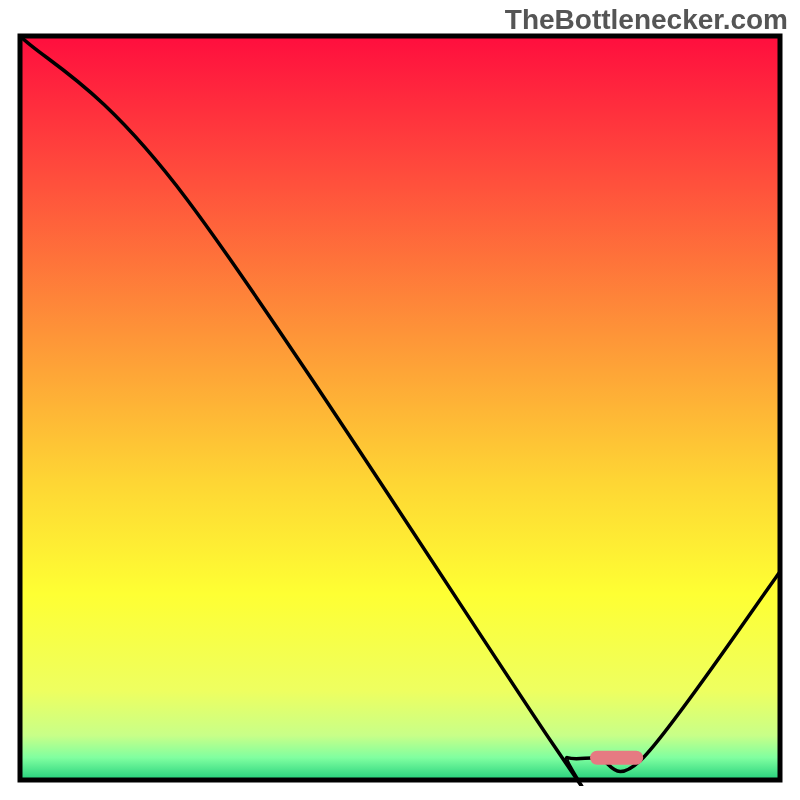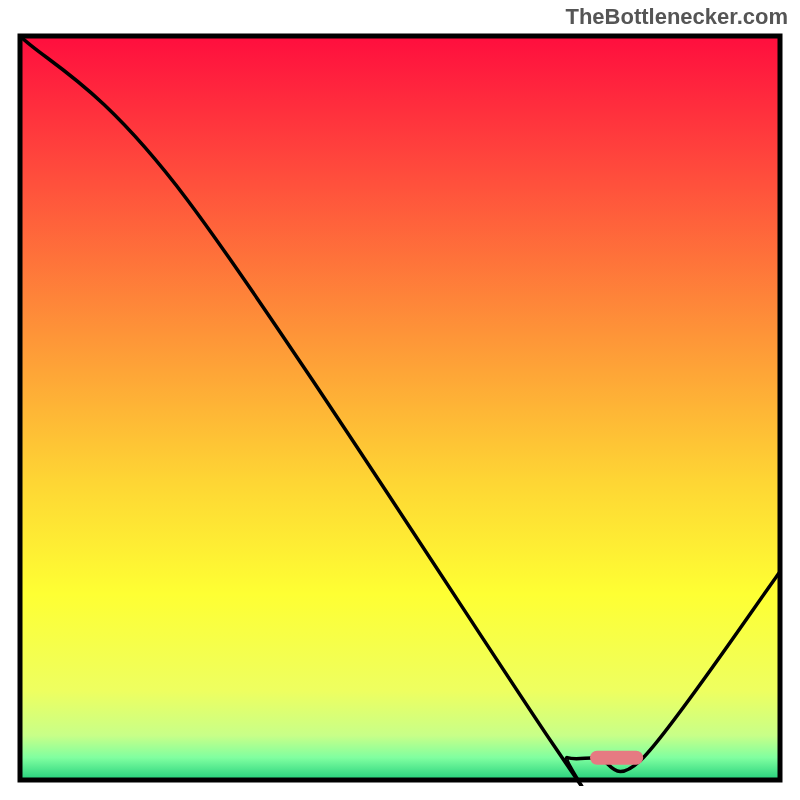--- a/index.html
+++ b/index.html
@@ -13,21 +13,21 @@
   }
   .container {
     position: relative;
     width: 800px;
     height: 800px;
   }
   .watermark {
     position: absolute;
     top: 4px;
     right: 12px;
-    font-size: 22px;
+    font-size: 28px;
     font-weight: 600;
     color: #555;
     z-index: 10;
   }
   .plot-frame {
     position: absolute;
     top: 30px;
     left: 14px;
     width: 772px;
     height: 756px;

